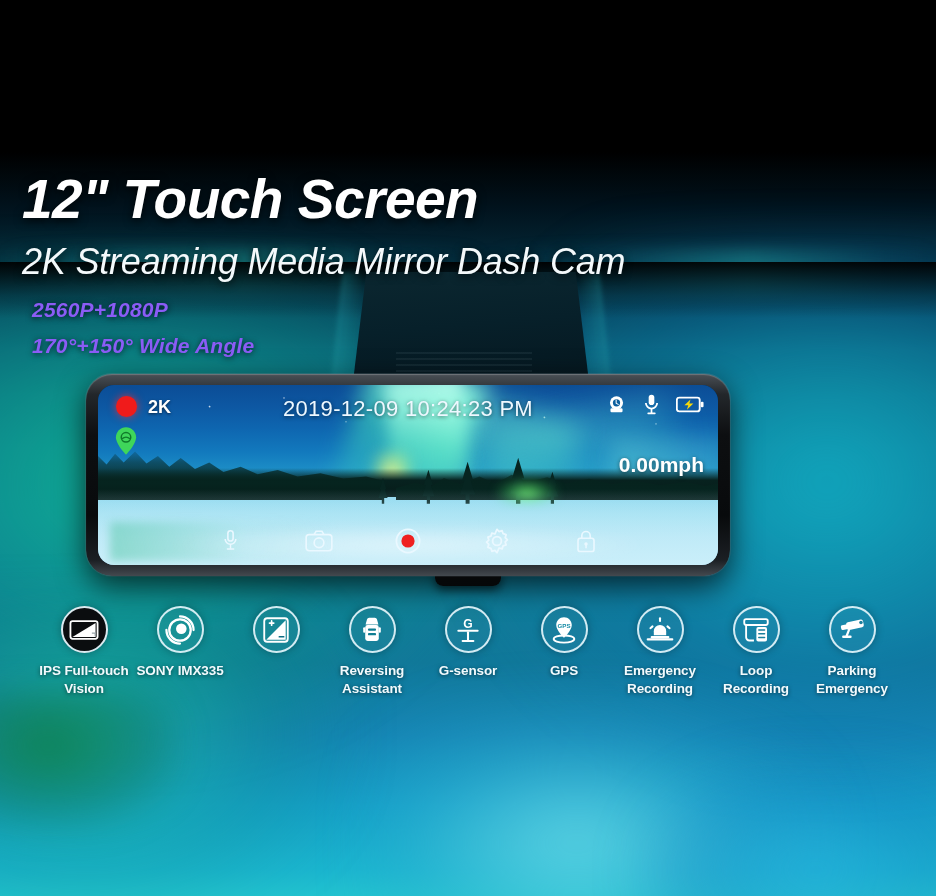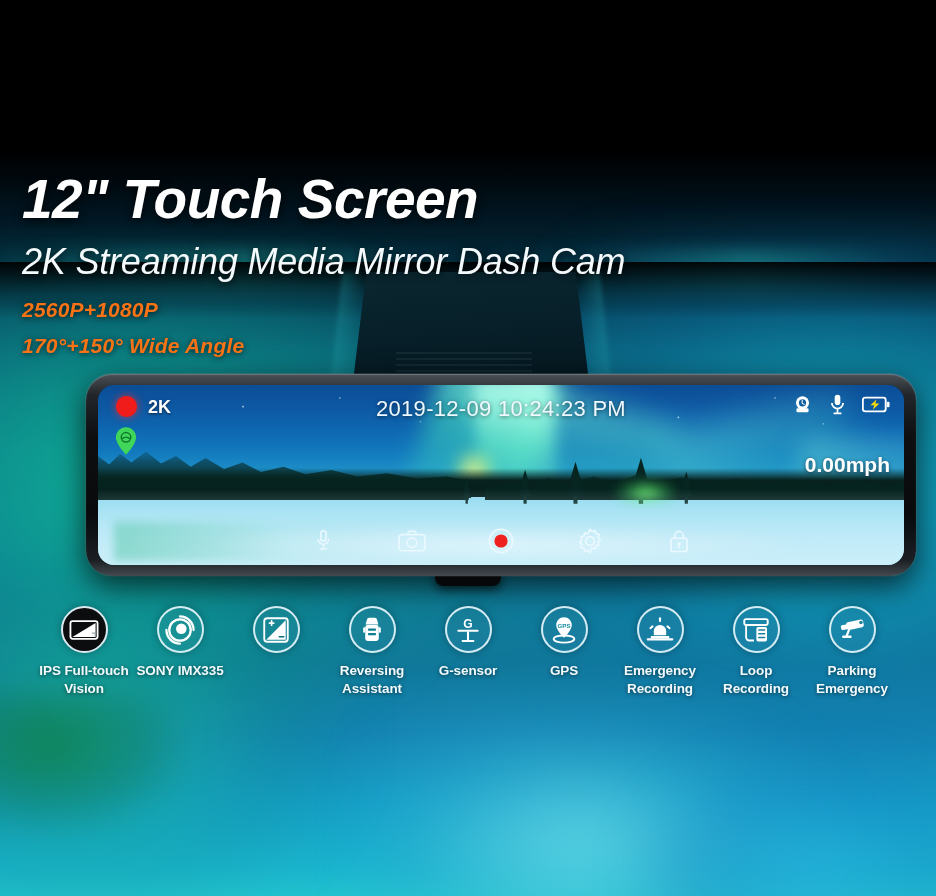--- a/index.html
+++ b/index.html
@@ -113,31 +113,31 @@
     white-space:nowrap;
   }
   .subhead {
     position:absolute; left:22px; top:244px;
     font-size:36px; font-weight:normal; font-style:italic; color:#f4f9fb;
     line-height:1; letter-spacing:-0.2px;
     text-shadow:0 2px 9px rgba(0,0,0,.8);
     white-space:nowrap;
   }
   .spec {
-    position:absolute; left:22px;
-    font-size:21px; font-weight:bold; font-style:italic; color:#f97316;
+    position:absolute; left:32px;
+    font-size:21px; font-weight:bold; font-style:italic; color:#8b5cf6;
     letter-spacing:.2px; white-space:nowrap;
     text-shadow:0 1px 6px rgba(0,0,0,.75);
   }
   .spec-1 { top:298px; }
   .spec-2 { top:334px;text-align:right; }
 
   
   .mirror {
-    position:absolute; left:86px; top:374px; width:830px; height:202px;
+    position:absolute; left:86px; top:374px; width:644px; height:202px;
     border-radius:26px;
     background:linear-gradient(180deg,#4a5056 0%,#23272b 10%,#0d0f11 30%,#080a0c 70%,#1b1f23 92%,#43494f 100%);
     padding:11px 12px;
     box-shadow:
       0 10px 30px rgba(0,0,0,.70),
       0 0 0 1px rgba(150,170,185,.25),
       inset 0 1px 1px rgba(255,255,255,.22);
   }
   .mirror-mount {
     position:absolute; left:50%; top:570px; transform:translateX(-50%);

